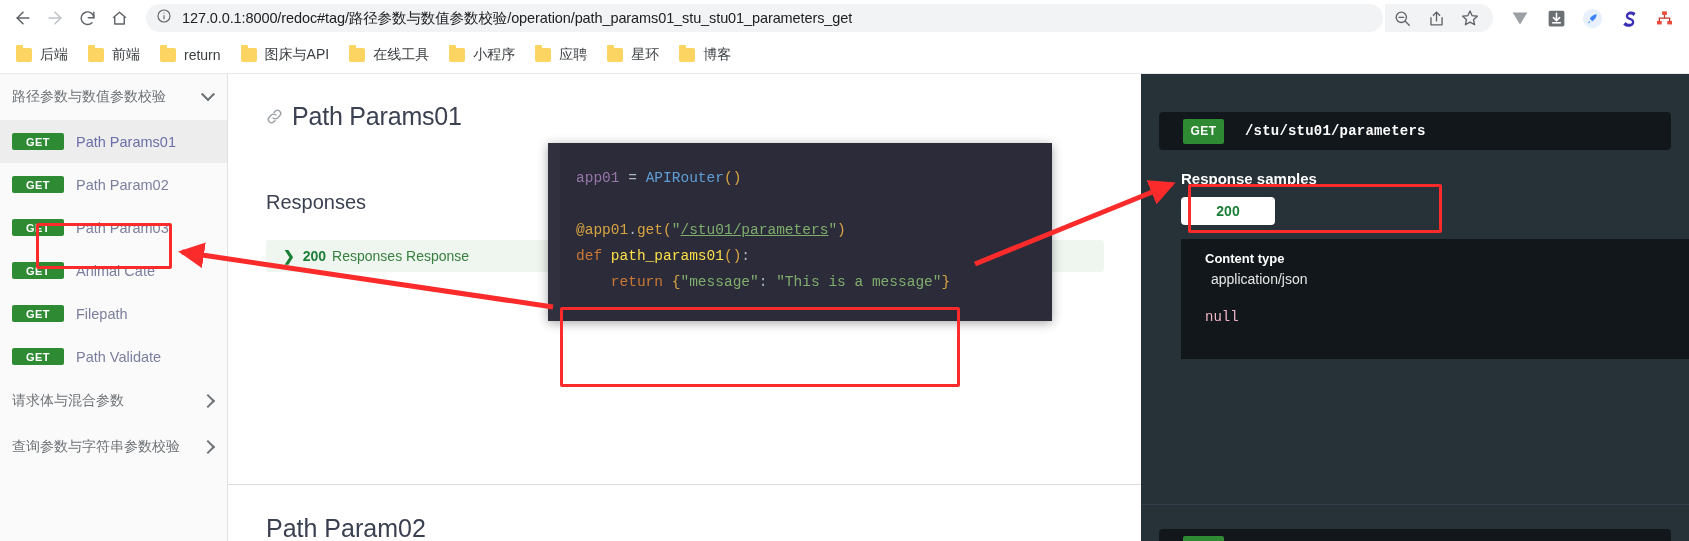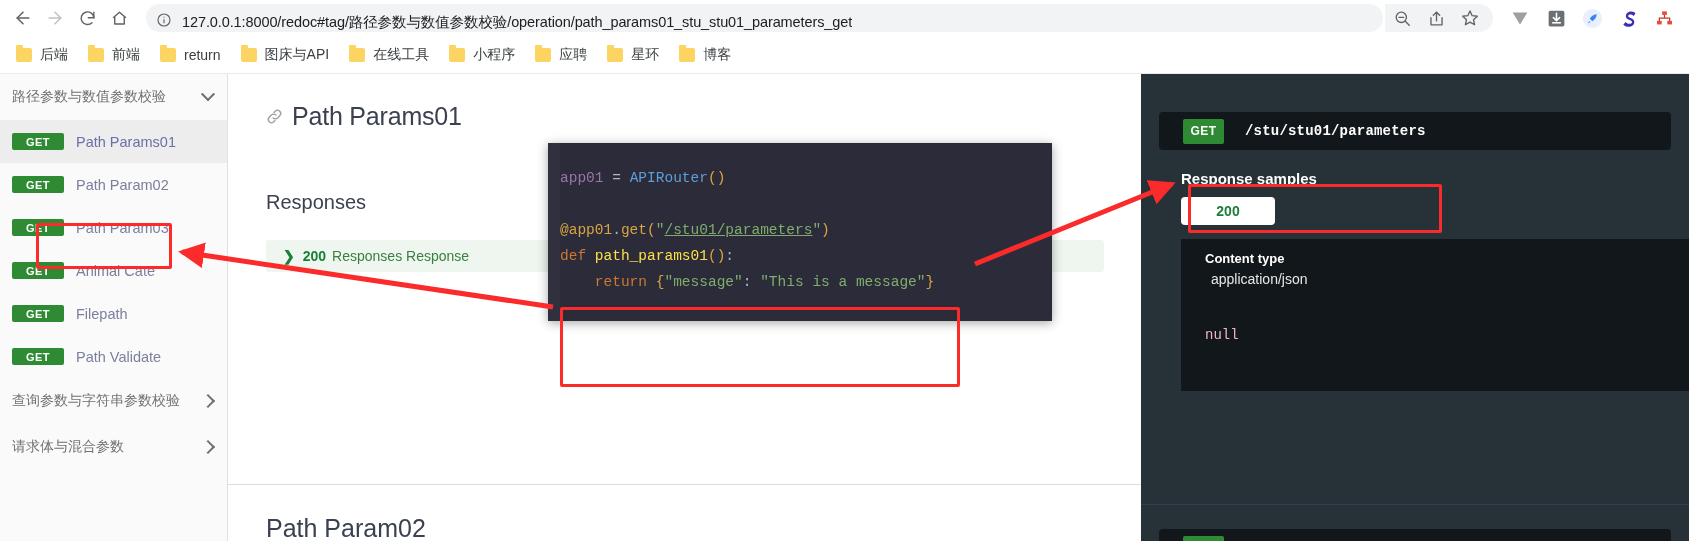--- a/index.html
+++ b/index.html
@@ -23,22 +23,22 @@
     display: flex; align-items: center; justify-content: center;
     border-radius: 50%;
     flex: 0 0 auto;
   }
   .nav-btn svg { display: block; }
   #omnibox {
     flex: 1 1 auto;
     height: 28px;
     background: #f1f3f4;
     border-radius: 14px;
-    display: flex; align-items: flex-end;
-    padding: 0 10px;
+    display: flex; align-items: center;
+    padding: 8px 10px;
     margin: 0 6px 0 10px;
     min-width: 0;
   }
   #omnibox .info-icon { flex: 0 0 auto; margin-right: 10px; }
   #url-text {
     font-size: 14.5px;
     color: #202124;
     white-space: nowrap;
     overflow: hidden;
     text-overflow: clip;
@@ -267,33 +267,33 @@
     width: 94px; height: 28px;
     background: #ffffff;
     border-radius: 4px;
     display: flex; align-items: center; justify-content: center;
     font-size: 14px; font-weight: bold;
     color: #1a7f37;
     cursor: pointer;
   }
   #sample-box {
     position: absolute; left: 40px; top: 165px;
-    width: 508px; height: 152px;
+    width: 508px; height: 120px;
     background: #11171a;
   }
   #content-type-label {
     position: absolute; left: 24px; top: 12px;
     font-size: 13px; font-weight: bold; color: #ffffff;
   }
   #content-type-value {
     position: absolute; left: 30px; top: 32px;
     font-size: 14px; color: #e6e6e6;
   }
   #sample-null {
-    position: absolute; left: 24px; top: 88px;
+    position: absolute; left: 24px; top: 70px;
     font-family: "Liberation Mono", monospace;
     font-size: 14px;
     color: #f2b6c6;
   }
   #endpoint-bottom-wrap {
     position: absolute; left: 0; top: 455px; width: 548px;
   }
   #panel-divider {
     position: absolute; left: 0; top: 430px; width: 548px; height: 1px;
     background: #31404a;
@@ -306,21 +306,21 @@
     width: 504px; height: 178px;
     background: #2b2b3a;
     box-shadow: 0 2px 10px rgba(0,0,0,0.35);
     overflow: hidden;
   }
   #code-gutter {
     position: absolute; left: 0; top: 0; width: 12px; height: 178px;
     background: #30303f;
   }
   #code-text {
-    position: absolute; left: 12px; top: 0;
+    position: absolute; left: 28px; top: 0;
     font-family: "Liberation Mono", monospace;
     font-size: 14.5px;
     line-height: 26px;
     white-space: pre;
     padding-top: 22px;
     padding-left: 0px;
   }
   .c-var    { color: #9876aa; }
   .c-plain  { color: #a9b7c6; }
   .c-op     { color: #a9b7c6; }
@@ -512,25 +512,25 @@
         </div>
         <div class="op-item">
           <span class="verb">GET</span>
           <span class="op-label">Filepath</span>
         </div>
         <div class="op-item">
           <span class="verb">GET</span>
           <span class="op-label">Path Validate</span>
         </div>
         <div class="group-header">
+          <span>请求体与混合参数</span>
+          <span class="chev right"></span>
+        </div>
+        <div class="group-header">
           <span>查询参数与字符串参数校验</span>
-          <span class="chev right"></span>
-        </div>
-        <div class="group-header">
-          <span>请求体与混合参数</span>
           <span class="chev right"></span>
         </div>
       </div>
   </div>
 
   <div id="main">
     <div id="main-inner">
       <div id="op-title">
         <span class="link-icon">
           <svg width="17" height="17" viewBox="0 0 24 24" fill="none" stroke="#9aa0a6" stroke-width="1.9" stroke-linecap="round">

